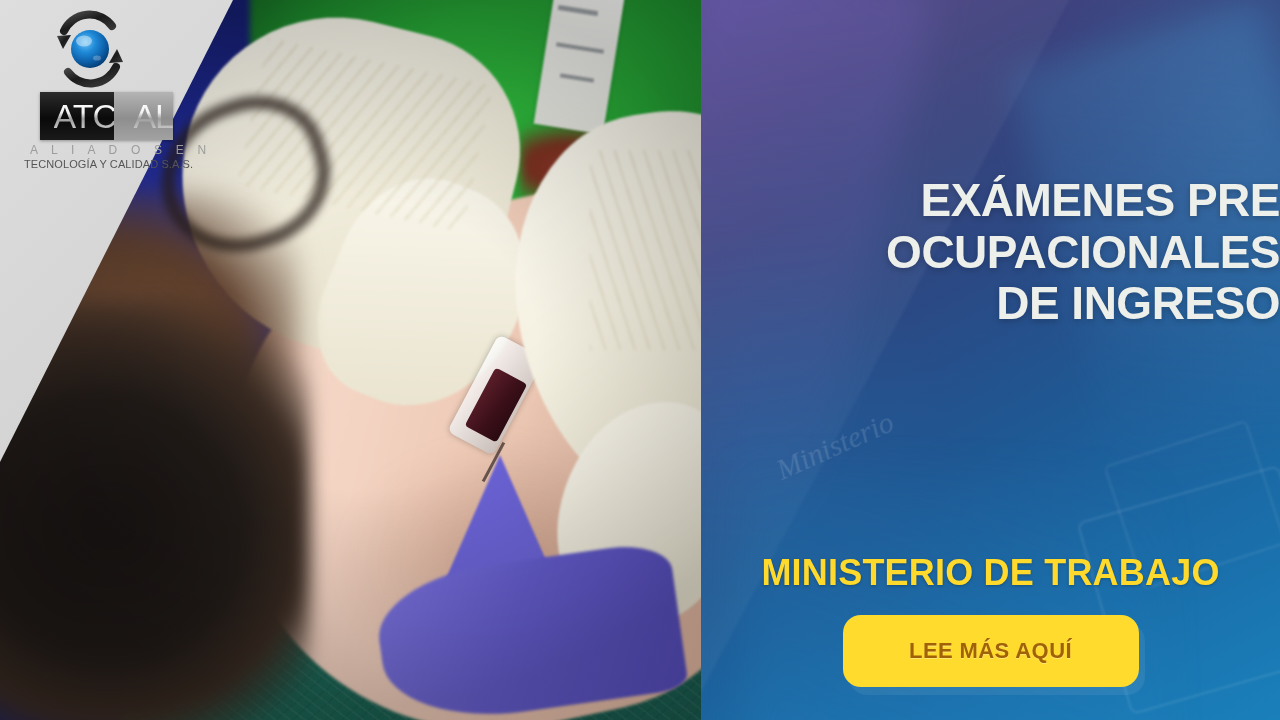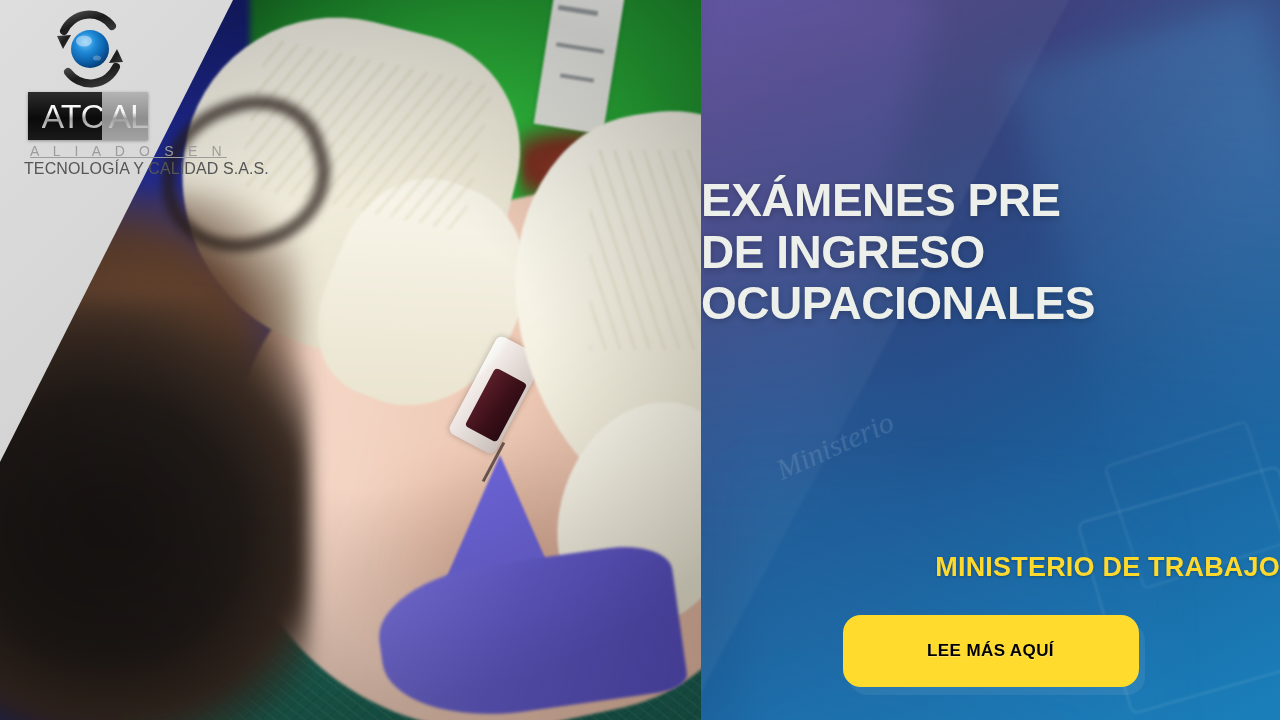--- a/index.html
+++ b/index.html
@@ -163,45 +163,45 @@
     position:absolute; left:0; top:0; width:240px; height:470px;
     background:linear-gradient(135deg,#dedede 0%, #d6d6d6 55%, #cfcfcf 100%);
     clip-path:polygon(0 0, 233px 0, 0 462px);
     z-index:4;
   }
 
   .logo { position:absolute; left:22px; top:10px; width:165px; z-index:5; }
   .logo-mark { position:relative; width:92px; height:78px; margin:0 auto 4px 22px; }
   .logo-mark svg { display:block; }
   .logo-word {
-    display:flex; width:120px; height:48px; margin-left:6px;
+    display:flex; width:133px; height:48px; margin-left:18px;
     box-shadow:0 1px 3px rgba(0,0,0,.35);
   }
   .lw-left {
     flex:0 0 74px; background:linear-gradient(180deg,#2c2c2c 0%, #0a0a0a 55%, #1a1a1a 100%);
     display:flex; align-items:center; justify-content:flex-end;
   }
   .lw-right {
     flex:1; background:linear-gradient(180deg,#b4b4b4 0%, #8e8e8e 55%, #a2a2a2 100%);
     display:flex; align-items:center; justify-content:flex-end;
   }
   .lw-txt {
     font-family:"Liberation Sans", sans-serif; font-weight:400;
     font-size:34px; letter-spacing:-1px; line-height:1;
     background:linear-gradient(180deg,#ffffff 0%, #f3f3f3 40%, #9e9e9e 58%, #d8d8d8 100%);
     -webkit-background-clip:text; background-clip:text; color:transparent;
     text-shadow:none;
   }
   .lw-left .lw-txt { margin-right:-2px; }
   .logo-sub1 {
-    margin-top:3px; margin-left:8px; font-size:14px; letter-spacing:5.2px;
-    color:#9c9c9c; font-weight:400; white-space:nowrap;text-decoration:underline;
+    margin-top:3px; margin-left:8px; font-size:12px; letter-spacing:5.2px;
+    color:#9c9c9c; font-weight:400; white-space:nowrap;
   }
   .logo-sub2 {
-    margin-top:1px; margin-left:2px; font-size:16px; letter-spacing:.1px;
+    margin-top:1px; margin-left:2px; font-size:11px; letter-spacing:.1px;
     color:#555; font-weight:400; white-space:nowrap;
   }
 
   
   .panel {
     position:absolute; left:701px; top:0; width:579px; height:720px; overflow:hidden;
     background:
       linear-gradient(152deg,
         #514590 0%,
         #45417f 13%,
@@ -248,49 +248,50 @@
     position:absolute; left:78px; top:424px; width:140px; height:70px;
     color:rgba(255,255,255,.13); font-size:30px; font-style:italic;
     transform:rotate(-24deg); filter:blur(.7px); white-space:nowrap;
     font-family:"Liberation Serif", serif;
   }
 
   .panel-inner { position:relative; z-index:3; height:100%; padding:0 22px; }
 
   .headline {
     position:absolute; left:0; right:0; top:175px;
-    text-align:left; color:#edefea;
+    text-align:right; color:#edefea;
     font-weight:bold; font-size:46px; line-height:1.12;
     letter-spacing:-.5px; text-transform:uppercase;
     text-shadow:0 2px 6px rgba(0,0,0,.22);
+    padding-left:8px;
   }
   .headline .hl-line { display:block; }
 
   .radicado {
     position:absolute; left:0; right:0; top:458px;
     text-align:center; color:#ffd92b;
     font-weight:bold; font-size:27px; line-height:1.18;
     letter-spacing:.2px;
     text-shadow:0 1px 3px rgba(0,0,0,.25);
   }
   .radicado .rd-line { display:block; }
 
   .ministerio {
     position:absolute; left:0; right:0; top:552px;
-    text-align:right; color:#ffd92b;
-    font-weight:bold; font-size:27px; letter-spacing:.2px;
+    text-align:center; color:#ffd92b;
+    font-weight:bold; font-size:36px; letter-spacing:.2px;
     text-shadow:0 1px 3px rgba(0,0,0,.25);
   }
 
   .cta-wrap { position:absolute; left:0; right:0; top:615px; display:flex; justify-content:center; }
   .cta {
     display:inline-flex; align-items:center; justify-content:center;
     width:296px; height:72px;
     background:#ffdb2d; border:none; border-radius:18px;
-    color:#000000; font-weight:bold; font-size:17px; letter-spacing:.4px;
+    color:#a16207; font-weight:bold; font-size:22px; letter-spacing:.4px;
     font-family:"Liberation Sans", sans-serif;
     text-shadow:0 1px 0 rgba(255,255,255,.35);
     cursor:pointer;
     box-shadow:6px 8px 0 rgba(255,255,255,.07);
   }
 </style>
 </head>
 <body>
 
 <div id="stage">
@@ -373,22 +374,22 @@
     <div class="panel-shape-b"></div>
     <div class="panel-shape-c"></div>
     <div class="panel-doc"></div>
     <div class="panel-doc2"></div>
     <div class="panel-scribble">Ministerio</div>
 
     <div class="panel-inner">
 
       <div class="headline">
         <span class="hl-line">EXÁMENES PRE</span>
+        <span class="hl-line">OCUPACIONALES</span>
         <span class="hl-line">DE INGRESO</span>
-        <span class="hl-line">OCUPACIONALES</span>
       </div>
 
       <div class="radicado">
       </div>
 
       <div class="ministerio">MINISTERIO DE TRABAJO</div>
 
       <div class="cta-wrap">
         <button class="cta">LEE MÁS AQUÍ</button>
       </div>

